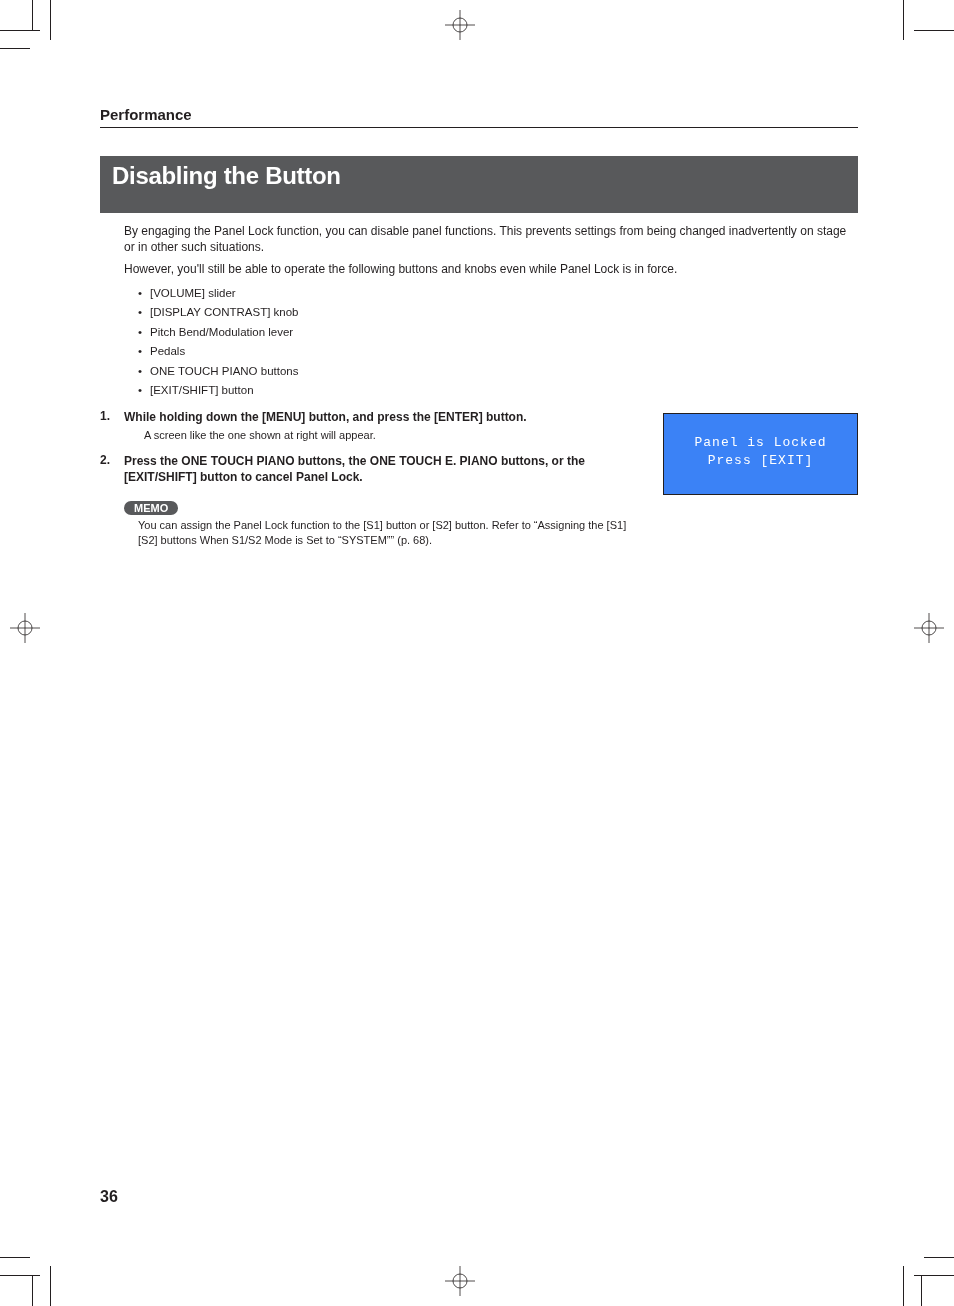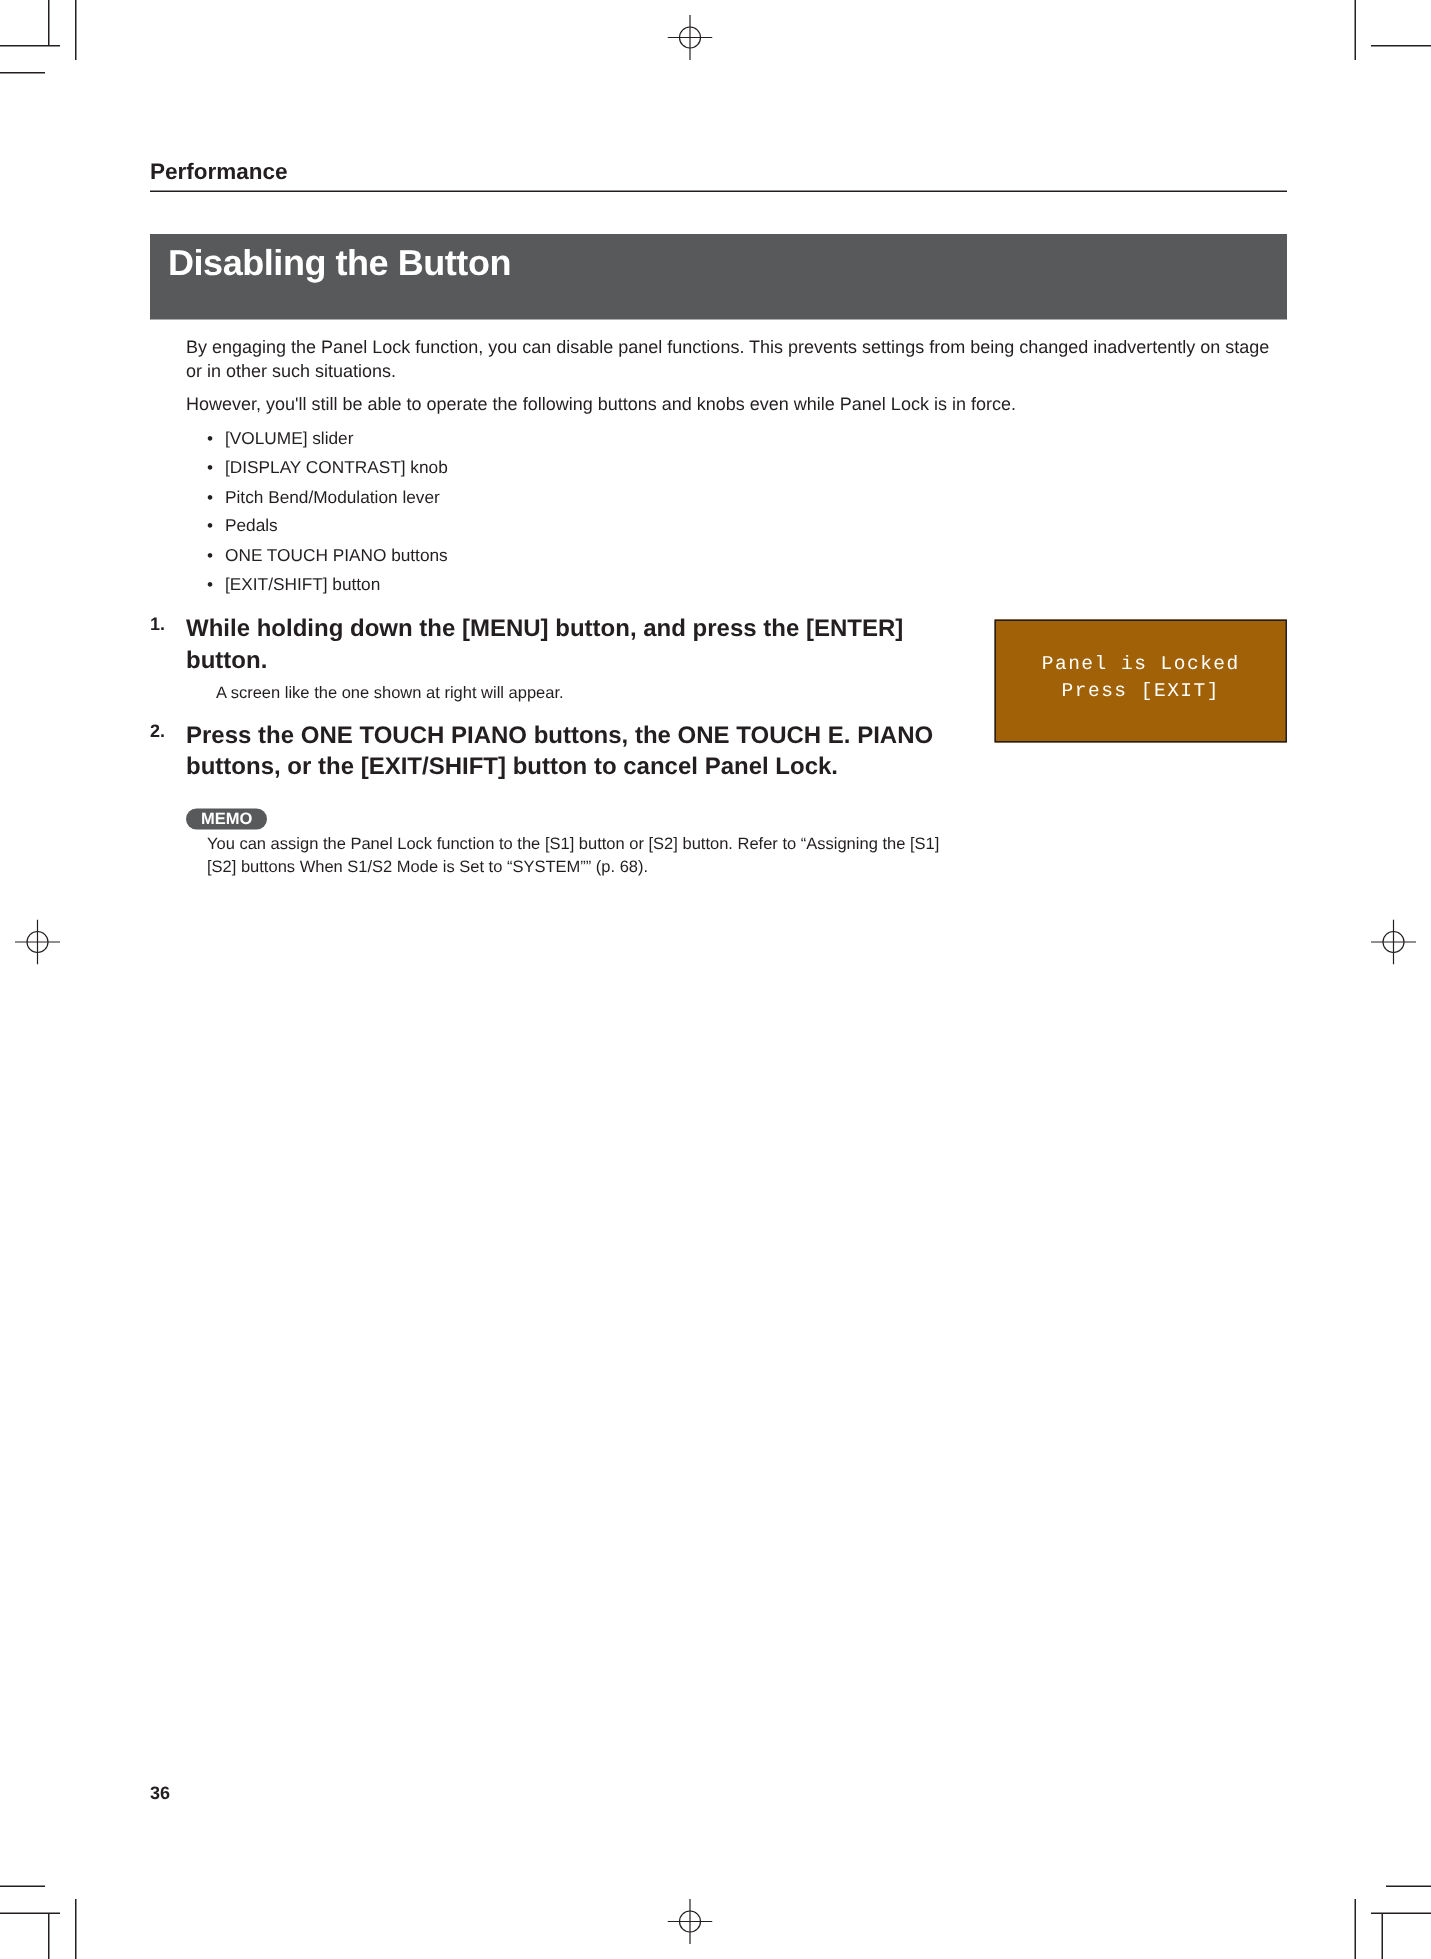--- a/index.html
+++ b/index.html
@@ -76,21 +76,21 @@
   }
   ol.steps > li::before {
     content: counter(step) ".";
     position: absolute;
     left: 0;
     font-weight: 700;
     font-size: 12px;
   }
   .step-title {
     font-weight: 700;
-    font-size: 16px;
+    font-size: 12px;
     line-height: 1.35;
     margin-bottom: 3px;
   }
   .step-body {
     font-size: 11px;
     line-height: 1.35;
     margin-left: 20px;
   }
   .memo-pill {
     display: inline-block;
@@ -103,36 +103,36 @@
     margin-top: 6px;
     margin-bottom: 3px;
   }
   .memo-body {
     font-size: 11px;
     line-height: 1.35;
     padding-left: 14px;
   }
   .lcd {
     border: 1px solid #231f20;
-    background: #a16207;
+    background: #3b82f6;
     color: #fff;
     font-family: "Courier New", monospace;
     font-size: 13px;
     letter-spacing: 1px;
     text-align: center;
     padding: 20px 0 24px 0;
     margin-top: 4px;
     line-height: 1.4;
   }
   .page-number {
     position: absolute;
     left: 100px;
     top: 1188px;
     font-weight: 700;
-    font-size: 12px;
+    font-size: 16px;
   }
   
   .mark { position: absolute; stroke: #231f20; stroke-width: 0.8; fill: none; }
   .hline { position:absolute; height:0; border-top:0.8px solid #231f20; }
   .vline { position:absolute; width:0; border-left:0.8px solid #231f20; }
 </style>
 </head>
 <body>
 
 <div>

